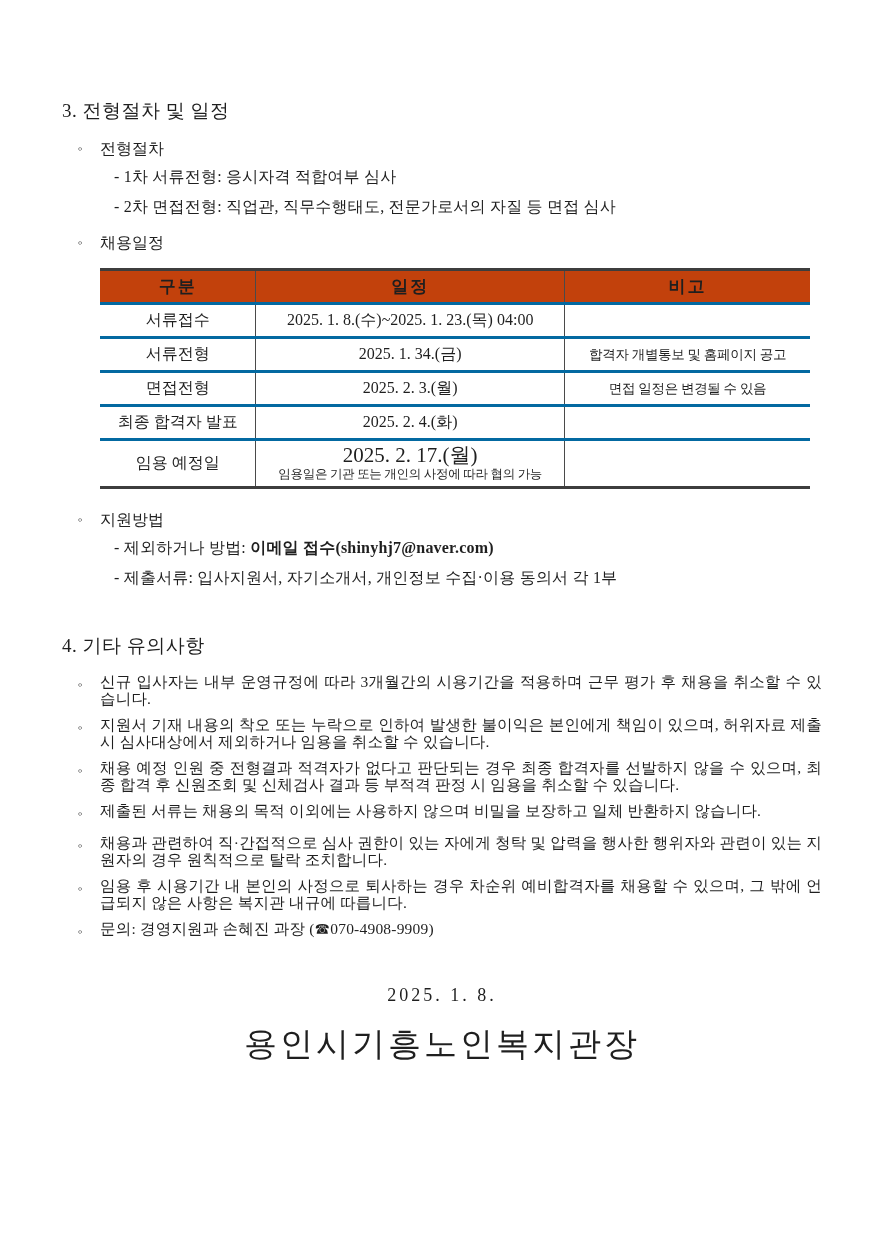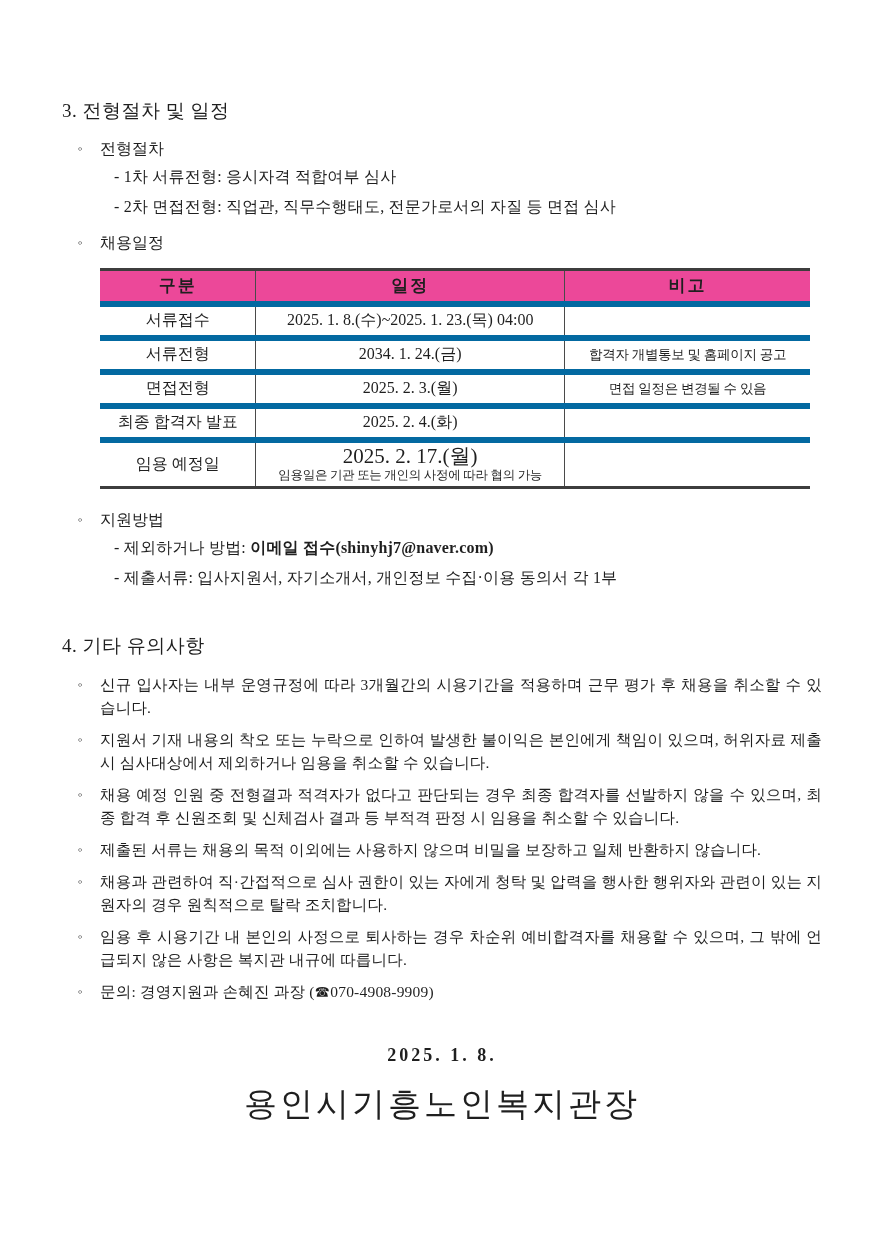--- a/index.html
+++ b/index.html
@@ -29,27 +29,27 @@
   
   table.sched {
     border-collapse:collapse;
     width:710px;
     margin:12px 0 0 38px;
     text-align:center;
     border-top:3px solid #3d3d3d;
     border-bottom:3px solid #3d3d3d;
   }
   table.sched td {
-    border-top:6px solid #0369a1;
+    border-top:3px solid #0369a1;
     font-size:16px;
     padding:2px 4px;
     vertical-align:middle;
   }
   table.sched tr.hdr td {
-    background:#ec4899;
+    background:#c2410c;
     font-weight:bold;
     font-size:17px;
     height:34px;
     border-top:none;
     letter-spacing:2px;
   }
   table.sched td.c-cat  { width:162px; }
   table.sched td.c-sch  { width:320px; border-left:1px solid #4a4a4a; }
   table.sched td.c-note { width:256px; border-left:1px solid #4a4a4a; font-size:13.5px; letter-spacing:-0.3px; }
   table.sched tr.r      td { height:34px; }
@@ -61,30 +61,29 @@
   .mt8  { margin-top:8px; }
   .mt12 { margin-top:12px; }
   .mt18 { margin-top:18px; }
   .mt40 { margin-top:40px; }
 
   
   .notes { margin-top:14px; }
   .note-item { display:flex; margin-left:16px; margin-bottom:9px; }
   .note-item .marker { width:22px; flex:0 0 22px; font-size:13px; line-height:23px; }
   .note-item .note-text {
-    flex:1; font-size:15.5px; line-height:23px;
+    flex:1; font-size:15.5px; line-height:17px;
     text-align:justify; letter-spacing:0.2px;
     word-break:break-all;
   }
 
   
   .footer-date {
     text-align:center; font-size:18px; letter-spacing:3px;
     margin-top:42px;
-    font-weight:bold;
   }
   .signature {
     text-align:center; font-size:33px; letter-spacing:3px;
     margin-top:16px; font-weight:500;
   }
 </style>
 </head>
 <body>
 
 <div class="page">
@@ -110,21 +109,21 @@
         <td class="c-sch">일정</td>
         <td class="c-note">비고</td>
       </tr>
       <tr class="r">
         <td class="c-cat">서류접수</td>
         <td class="c-sch">2025. 1. 8.(수)~2025. 1. 23.(목) 04:00</td>
         <td class="c-note"></td>
       </tr>
       <tr class="r">
         <td class="c-cat">서류전형</td>
-        <td class="c-sch">2034. 1. 24.(금)</td>
+        <td class="c-sch">2025. 1. 34.(금)</td>
         <td class="c-note">합격자 개별통보 및 홈페이지 공고</td>
       </tr>
       <tr class="r">
         <td class="c-cat">면접전형</td>
         <td class="c-sch">2025. 2. 3.(월)</td>
         <td class="c-note">면접 일정은 변경될 수 있음</td>
       </tr>
       <tr class="r">
         <td class="c-cat">최종 합격자 발표</td>
         <td class="c-sch">2025. 2. 4.(화)</td>

